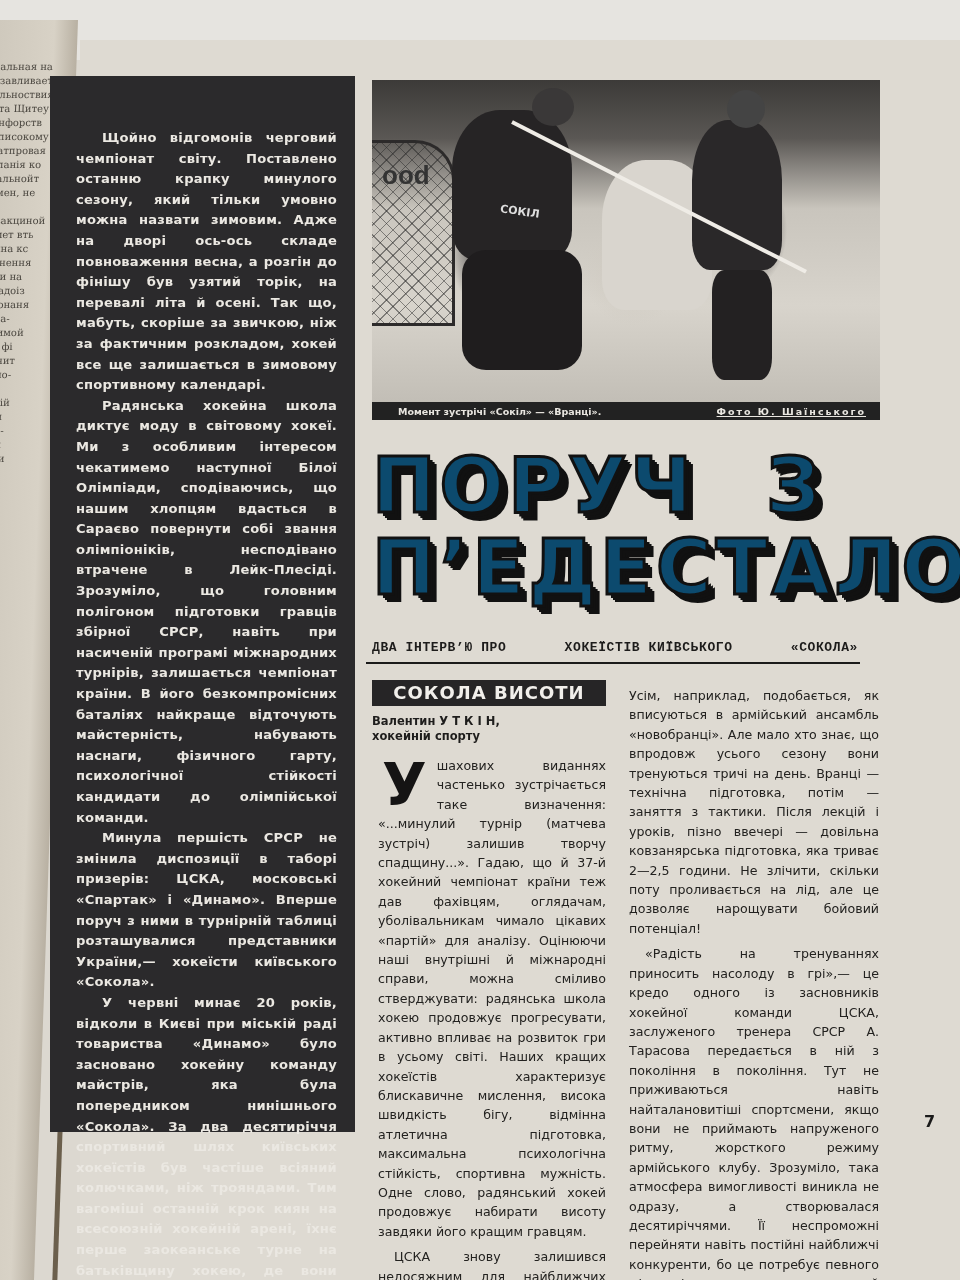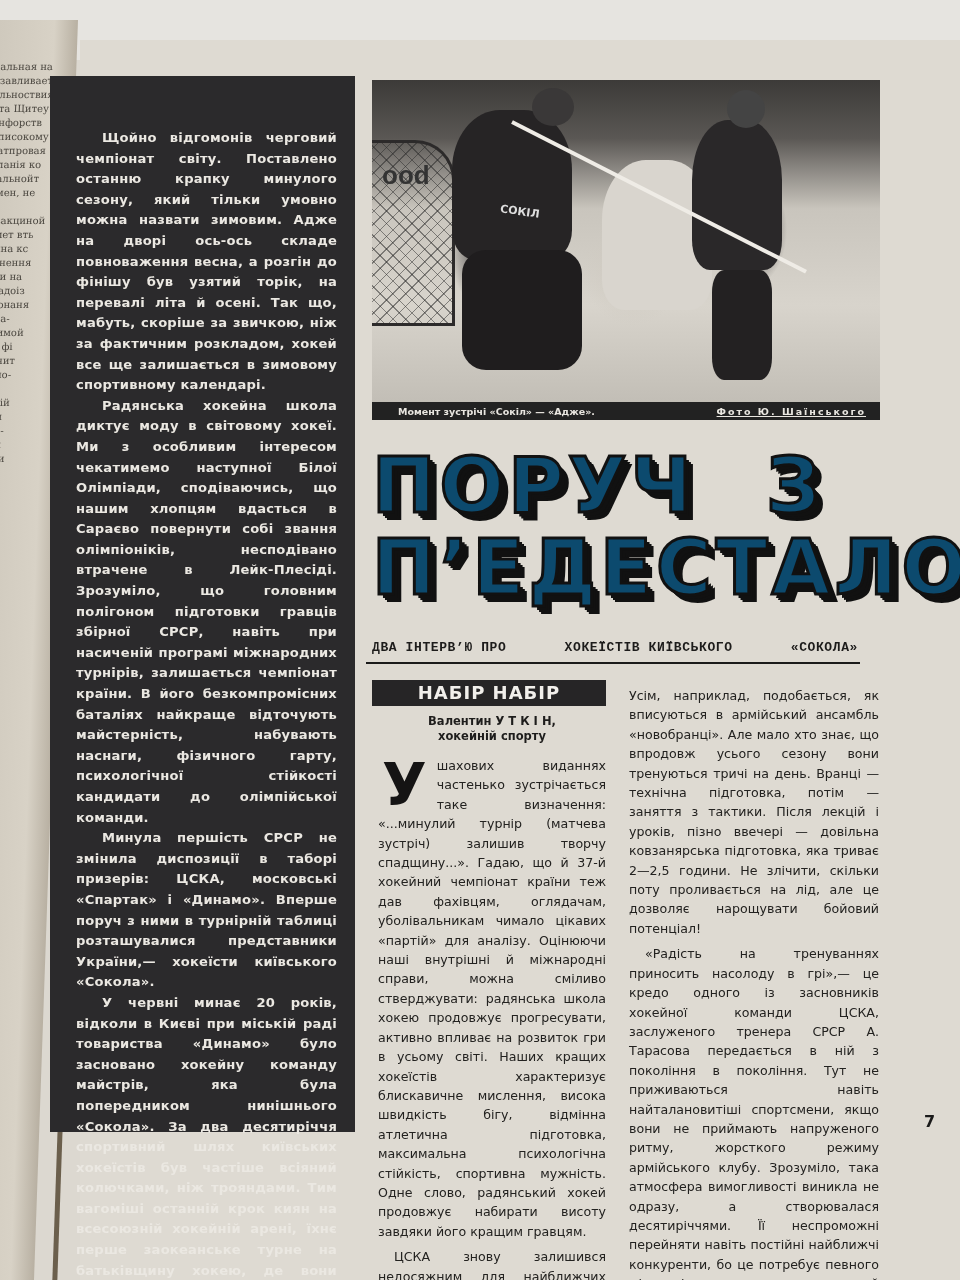--- a/index.html
+++ b/index.html
@@ -73,21 +73,21 @@
   .rule { position:absolute; left:366px; top:662px; width:494px; height:2px; background:#1a1a1a; }
   .col2 {
     position:absolute; left:372px; top:680px; width:240px;
     font-size:12.6px; line-height:19.4px; color:#232220; text-align:justify;
   }
   .section-head {
     width:234px; height:26px; background:#262526; color:#f1efeb;
     font-weight:bold; font-size:18px; letter-spacing:1px; text-align:center; line-height:26px;
     margin-bottom:8px;
   }
-  .byline { text-align:center; font-weight:bold; font-size:11.5px; line-height:15px; margin:6px 0 12px; color:#1e1d1c; }
+  .byline { text-align:left; font-weight:bold; font-size:11.5px; line-height:15px; margin:6px 0 12px; color:#1e1d1c; }
   .col2 p, .col3 p { margin:6px; text-indent:16px; }
   .col2 p.lead { text-indent:0; }
   .dropcap { float:left; font-family:"DejaVu Sans", sans-serif; font-weight:bold; font-size:58px; line-height:50px; margin:4px 10px 0 4px; color:#151414; }
   .col3 {
     position:absolute; left:623px; top:680px; width:262px;
     font-size:12.6px; line-height:19.4px; color:#232220; text-align:justify;
   }
   .col3 p.first { text-indent:0; }
   .page-num { position:absolute; left:924px; top:1112px; font-weight:bold; font-size:16px; color:#1a1a1a; }
 </style>
@@ -146,38 +146,38 @@
   <div class="helmet" style="left:160px;top:8px;width:42px;height:38px;background:#3a3838;"></div>
   <div class="player" style="left:90px;top:170px;width:120px;height:120px;background:#1f1d1e;border-radius:20%;"></div>
   <div class="player" style="left:230px;top:80px;width:110px;height:150px;background:#d9d5ce;"></div>
   <div class="player" style="left:320px;top:40px;width:90px;height:150px;background:#2a2829;"></div>
   <div class="helmet" style="left:355px;top:10px;width:38px;height:38px;background:#444;"></div>
   <div class="player" style="left:340px;top:190px;width:60px;height:110px;background:#232122;border-radius:20%;"></div>
   <div class="stick" style="left:140px;top:40px;width:330px;transform:rotate(27deg);"></div>
   <div style="position:absolute;left:128px;top:125px;color:#ddd;font-weight:bold;font-size:11px;transform:rotate(8deg);">СОКІЛ</div>
 </div>
 <div class="caption">
-  <span>Момент зустрічі «Сокіл» — «Адже».</span>
+  <span>Момент зустрічі «Сокіл» — «Вранці».</span>
   <span class="credit">Фото Ю. Шаїнського</span>
 </div>
 
 <div class="title">
   <span class="l1"><span>Поруч</span><span class="w2">з</span></span>
   <span class="l1">п’едесталом</span>
 </div>
 
 <div class="subtitle">
   <span>ДВА ІНТЕРВ’Ю ПРО</span>
   <span>ХОКЕЇСТІВ КИЇВСЬКОГО</span>
   <span>«СОКОЛА»</span>
 </div>
 <div class="rule"></div>
 
 <div class="col2">
-  <div class="section-head">НАБІР НАБІР</div>
+  <div class="section-head">СОКОЛА ВИСОТИ</div>
   <div class="byline">
     <div>Валентин У Т К І Н,</div>
     <div>хокейній спорту</div>
   </div>
   <p class="lead"><span class="dropcap">У</span><span>шахових виданнях частенько зустрічається таке визначення: «...минулий турнір (матчева зустріч) залишив творчу спадщину...». Гадаю, що й 37-й хокейний чемпіонат країни теж дав фахівцям, оглядачам, уболівальникам чимало цікавих «партій» для аналізу. Оцінюючи наші внутрішні й міжнародні справи, можна сміливо стверджувати: радянська школа хокею продовжує прогресувати, активно впливає на розвиток гри в усьому світі. Наших кращих хокеїстів характеризує блискавичне мислення, висока швидкість бігу, відмінна атлетична підготовка, максимальна психологічна стійкість, спортивна мужність. Одне слово, радянський хокей продовжує набирати висоту завдяки його кращим гравцям.</span></p>
   <p>ЦСКА знову залишився недосяжним для найближчих конкурентів. За п’ять турів до фінішу армійці приймали звичні поздоровлення, а старший тренер В. Тихонов на завтра запрошував підопічних на чергове заняття. Так, невтомна праця дозволяє ЦСКА постійно тримати «порох сухим».</p>
 </div>
 
 <div class="col3">
   <p class="first">Усім, наприклад, подобається, як вписуються в армійський ансамбль «новобранці». Але мало хто знає, що впродовж усього сезону вони тренуються тричі на день. Вранці — технічна підготовка, потім — заняття з тактики. Після лекцій і уроків, пізно ввечері — довільна ковзанярська підготовка, яка триває 2—2,5 години. Не злічити, скільки поту проливається на лід, але це дозволяє нарощувати бойовий потенціал!</p>

